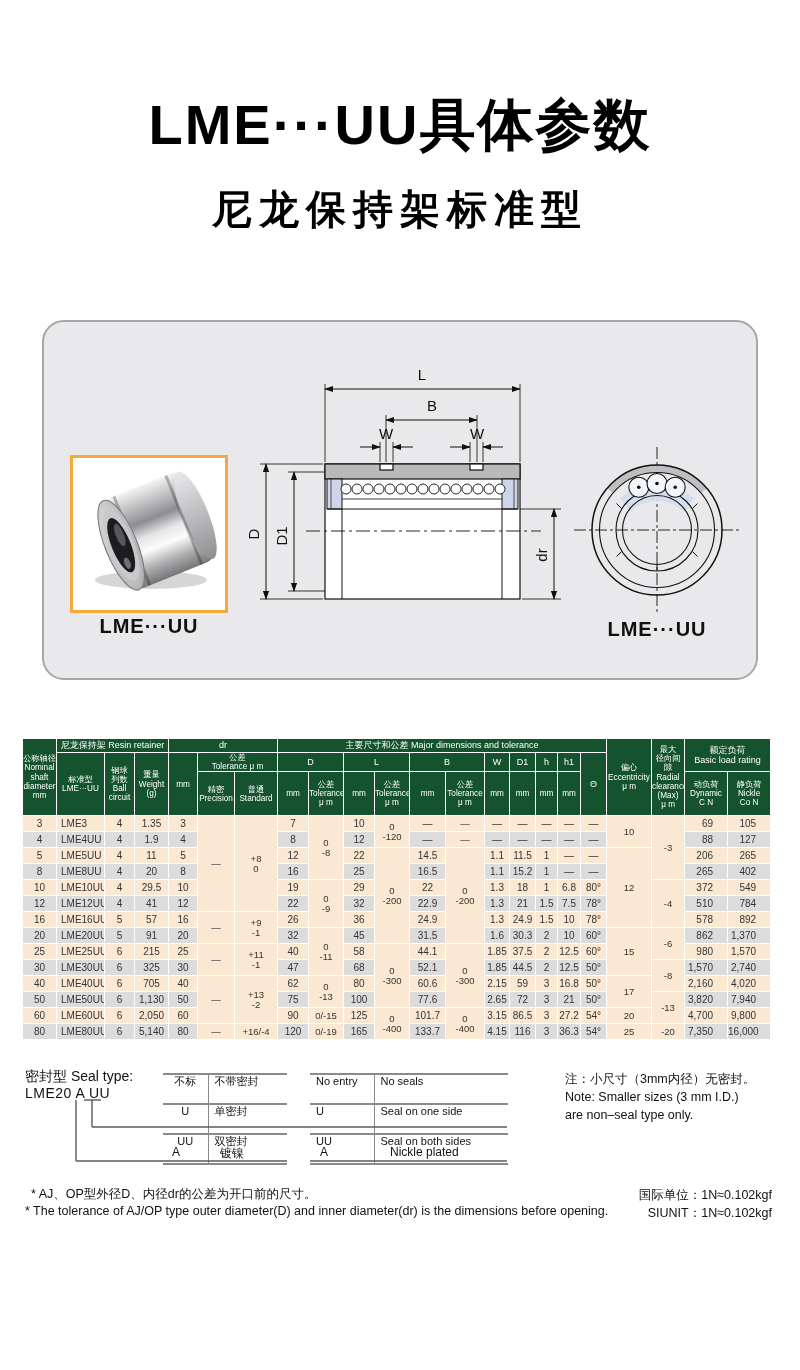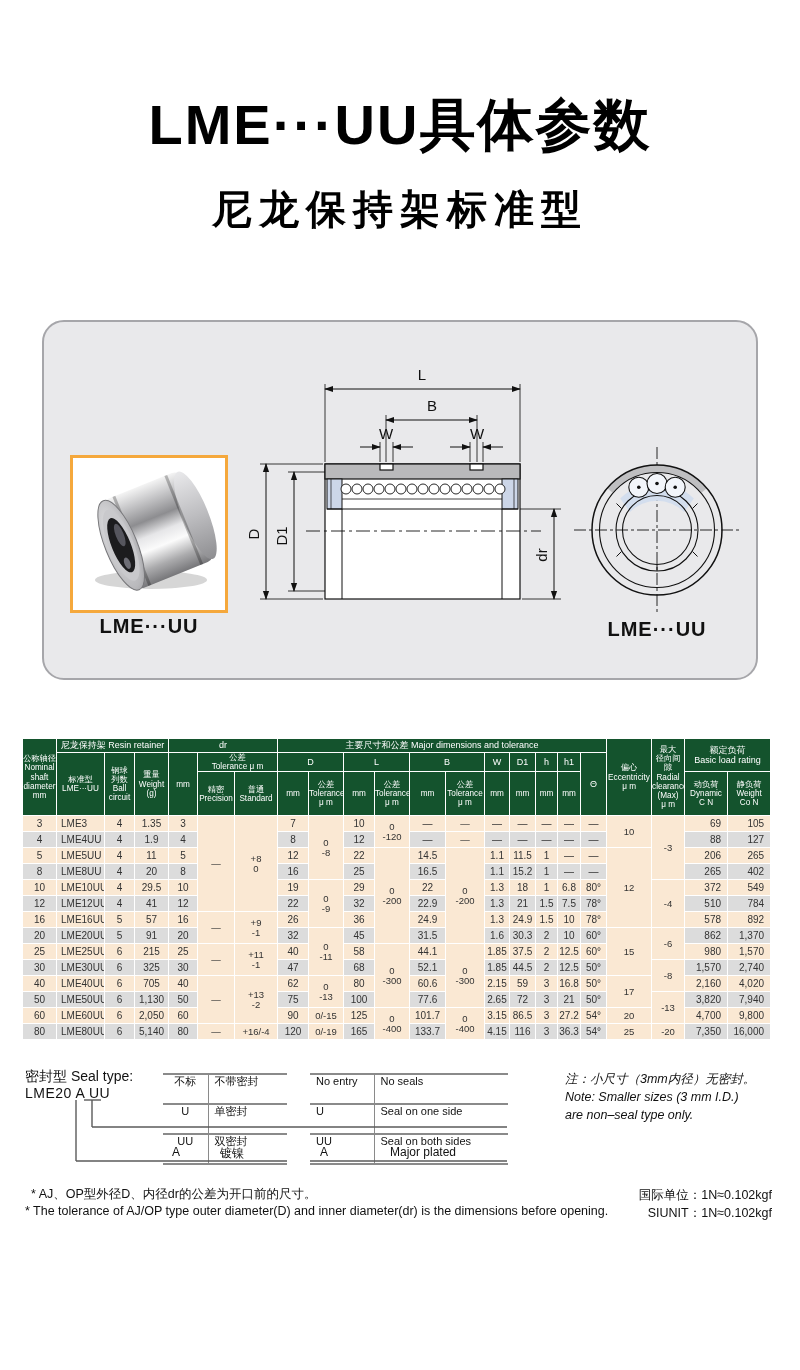--- a/index.html
+++ b/index.html
@@ -26,37 +26,37 @@
   
   #spec-table-wrap{left:22px;top:738px;}
   table.spec{border-collapse:collapse;table-layout:fixed;width:748px;}
   table.spec td{border:1px solid #ffffff;padding:0;text-align:center;vertical-align:middle;
     font-size:10px;line-height:1.12;color:#333;overflow:hidden;}
   table.spec thead td{background:#14532d;color:#ffffff;font-size:8.2px;line-height:1.12;}
   table.spec thead td.grp{font-size:9px;}
   table.spec tbody td{background:#FAE8D3;height:15px;}
   table.spec tbody td.g{background:#DCDCDC;}
   table.spec tbody td.model{text-align:left;padding-left:4px;}
-  table.spec tbody td.num{text-align:right;padding-right:6px;}
+  table.spec tbody td.num{text-align:right;padding-right:14px;}
   table.spec tbody td.mrg{background:#FAE8D3;font-size:9.5px;line-height:1.08;}
   .pre{white-space:pre-line;}
   .dash{color:#58585a;}
   
   .seal-text{font-size:14px;color:#111;}
   #seal-label{left:25px;top:1068px;}
   #seal-example{left:25px;top:1085px;letter-spacing:0.5px;}
   table.mini{border-collapse:collapse;font-size:11px;color:#111;}
   table.mini td{border-bottom:2px solid #8a8a8a;height:12px;padding:0 0 16px 6px;text-align:left;vertical-align:middle;line-height:1;}
   table.mini tr td:first-child{border-right:1.5px solid #8a8a8a;}
   table.mini{border-top:2px solid #8a8a8a;}
   #seal-cn{left:163px;top:1073px;}
   #seal-cn td:first-child{text-align:center;padding-left:0;}
   #seal-en{left:310px;top:1073px;}
   .plating{font-size:12px;color:#111;}
-  #note-block{left:565px;top:1070px;font-size:12.5px;line-height:1.45;color:#111;font-style:italic;}
+  #note-block{left:565px;top:1070px;font-size:12.5px;line-height:1.45;color:#111;}
   
   .foot{font-size:12.5px;color:#111;}
   #foot-cn{left:31px;top:1186px;}
   #foot-en{left:25px;top:1204px;}
   #foot-units{right:28px;top:1186px;text-align:right;line-height:1.45;}
 </style>
 </head>
 <body>
 
 <div class="abs" id="main-title">LME···UU具体参数</div>
@@ -300,21 +300,21 @@
 Tolerance
 μ m</td>
         <td>mm</td>
         <td>mm</td>
         <td>mm</td>
         <td>mm</td>
         <td class="pre">动负荷
 Dynamic
 C N</td>
         <td class="pre">静负荷
-Weight
+Nickle
 Co N</td>
       </tr>
     </thead>
     <tbody id="spec-body">
         <tr>
           <td class="">3</td>
           <td class="model">LME3</td>
           <td class="">4</td>
           <td class="">1.35</td>
           <td class="">3</td>
@@ -657,21 +657,21 @@
     <line x1="92" y1="67" x2="507" y2="67"></line>
     <line x1="76" y1="40" x2="76" y2="101"></line>
     <line x1="76" y1="101" x2="287" y2="101"></line>
     <line x1="310" y1="101" x2="507" y2="101"></line>
   </g>
 </svg>
 
 <div class="abs plating" style="left:172px;top:1145px;">A</div>
 <div class="abs plating" style="left:220px;top:1145px;">镀镍</div>
 <div class="abs plating" style="left:320px;top:1145px;">A</div>
-<div class="abs plating" style="left:390px;top:1145px;">Major plated</div>
+<div class="abs plating" style="left:390px;top:1145px;">Nickle plated</div>
 
 <div class="abs" id="note-block">
   <div>注：小尺寸（3mm内径）无密封。</div>
   <div>Note: Smaller sizes (3 mm I.D.)</div>
   <div>are non–seal type only.</div>
 </div>
 
 <div class="abs foot" id="foot-cn">* AJ、OP型外径D、内径dr的公差为开口前的尺寸。</div>
 <div class="abs foot" id="foot-en">* The tolerance of AJ/OP type outer diameter(D) and inner diameter(dr) is the dimensions before opening.</div>
 <div class="abs foot" id="foot-units">

